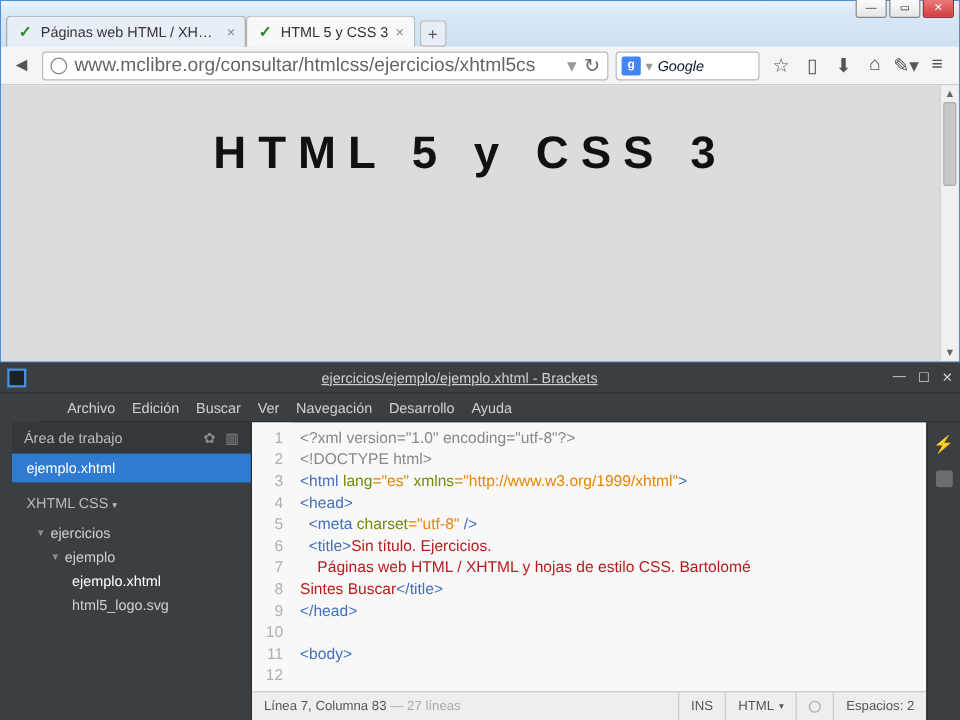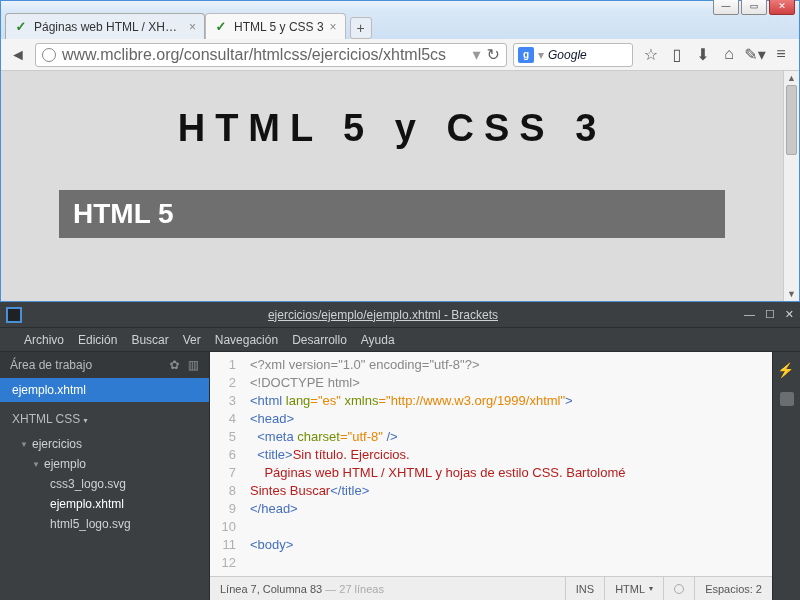--- a/index.html
+++ b/index.html
@@ -35,23 +35,23 @@
 .page-scroll .arr.top{top:0;} .page-scroll .arr.bot{bottom:0;}
 .page h1 { text-align: center; font-family: Arial, sans-serif; font-weight: 900; font-size: 38px; letter-spacing: 10px; color: #111; padding: 36px 0 26px; }
 .section-bar { margin: 14px 58px 0; background: #6f6f6f; color: #fff; font-family: Arial; font-weight: 900; font-size: 28px; padding: 8px 14px; }
 
 
 .editor { position: absolute; left: 0; top: 302px; width: 800px; height: 298px; background: #3b3f41; color: #cfd2d4; font-size: 12px; display: flex; flex-direction: column; }
 .ed-titlebar { height: 26px; background: #3b3f41; display: flex; align-items: center; padding: 0 6px; gap: 8px; border-bottom: 1px solid #2a2d2f; }
 .ed-logo { width: 16px; height: 16px; border: 2px solid #4a90d9; background: #1e2224; }
 .ed-title { flex: 1; text-align: center; color: #cfd2d4; font-size: 12px; text-decoration: underline; }
 .ed-winbtns { display: flex; gap: 10px; color: #cfd2d4; font-size: 11px; }
-.ed-menubar { height: 24px; background: #3b3f41; display: flex; align-items: center; gap: 14px; padding: 0 24px; color: #cfd2d4; font-size: 12px; border-bottom: 1px solid #2a2d2f; }
+.ed-menubar { height: 24px; background: #3b3f41; display: flex; align-items: center; gap: 14px; padding: 0 24px; color: #cfd2d4; font-size: 12px; border-bottom: 1px solid #2a2d2f; margin-left: 32px; }
 .ed-body { flex: 1; display: flex; min-height: 0; }
-.ed-sidebar { width: 210px; background: #3b3f41; border-right: 1px solid #2a2d2f; display: flex; flex-direction: column; font-size: 12px; }
+.ed-sidebar { width: 210px; background: #3b3f41; border-right: 1px solid #2a2d2f; display: flex; flex-direction: column; font-size: 12px; padding-left: 10px; }
 .ws-header { height: 26px; background: #34383a; display: flex; align-items: center; justify-content: space-between; padding: 0 10px; color: #b8bcbf; }
 .ws-header .icons { display: flex; gap: 8px; color: #8a8e90; }
 .open-file { background: #2f7bd1; color: #fff; padding: 5px 12px; font-size: 12px; }
 .proj-header { padding: 10px 12px 6px; color: #b8bcbf; font-size: 12px; }
 .tree { padding: 2px 0 8px 6px; color: #cfd2d4; }
 .tree-row { padding: 3px 8px 3px 14px; display: flex; align-items: center; gap: 4px; }
 .tree-row .tri { font-size: 8px; color: #8a8e90; width: 8px; }
 .tree-row.file { padding-left: 44px; color: #cfd2d4; }
 .tree-row.depth1 { padding-left: 26px; }
 .tree-row.hl .name{ color:#fff; }
@@ -120,21 +120,20 @@
       <span>▯</span>
       <span>⬇</span>
       <span>⌂</span>
       <span>✎▾</span>
       <span>≡</span>
     </div>
   </div>
   <div class="page">
     <div class="page-inner">
       <h1>HTML 5 y CSS 3</h1>
-      <div class="section-bar">HTML 5</div>
     </div>
     <div class="page-scroll">
       <div class="arr top">▲</div>
       <div class="thumb"></div>
       <div class="arr bot">▼</div>
     </div>
   </div>
 </div>
 
 <div class="editor">
@@ -168,23 +167,20 @@
       <div class="open-file">ejemplo.xhtml</div>
       <div class="proj-header"><span>XHTML CSS</span> <span style="font-size:8px">▾</span></div>
       <div class="tree">
         <div class="tree-row">
             <span class="tri">▼</span>
             <span class="name">ejercicios</span>
           </div>
         <div class="tree-row depth1">
             <span class="tri">▼</span>
             <span class="name">ejemplo</span>
-          </div>
-        <div class="tree-row file">
-            <span class="name">css3_logo.svg</span>
           </div>
         <div class="tree-row file hl">
             <span class="name">ejemplo.xhtml</span>
           </div>
         <div class="tree-row file">
             <span class="name">html5_logo.svg</span>
           </div>
       </div>
     </div>
     <div class="ed-main">

